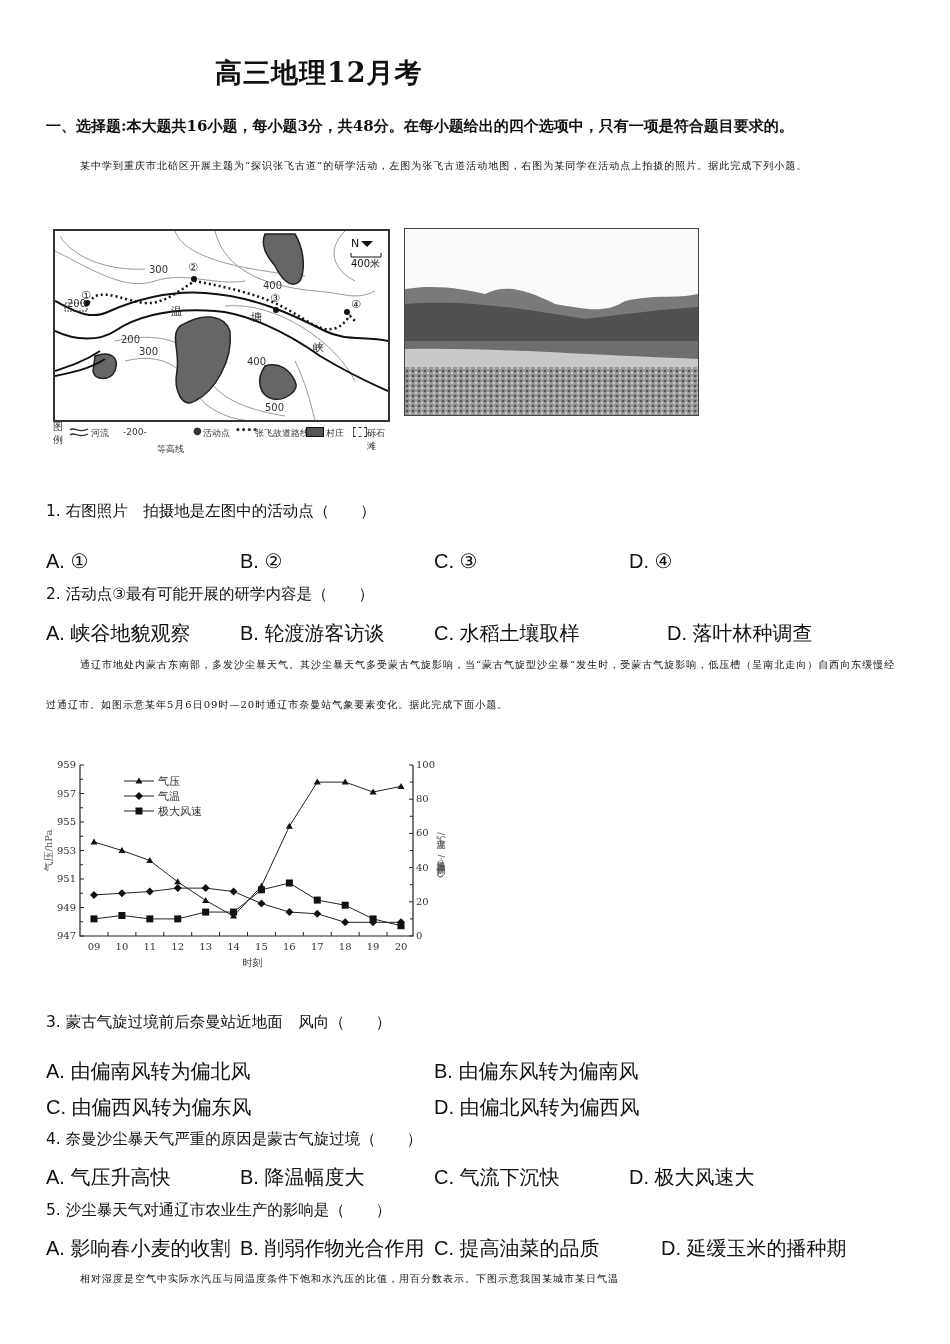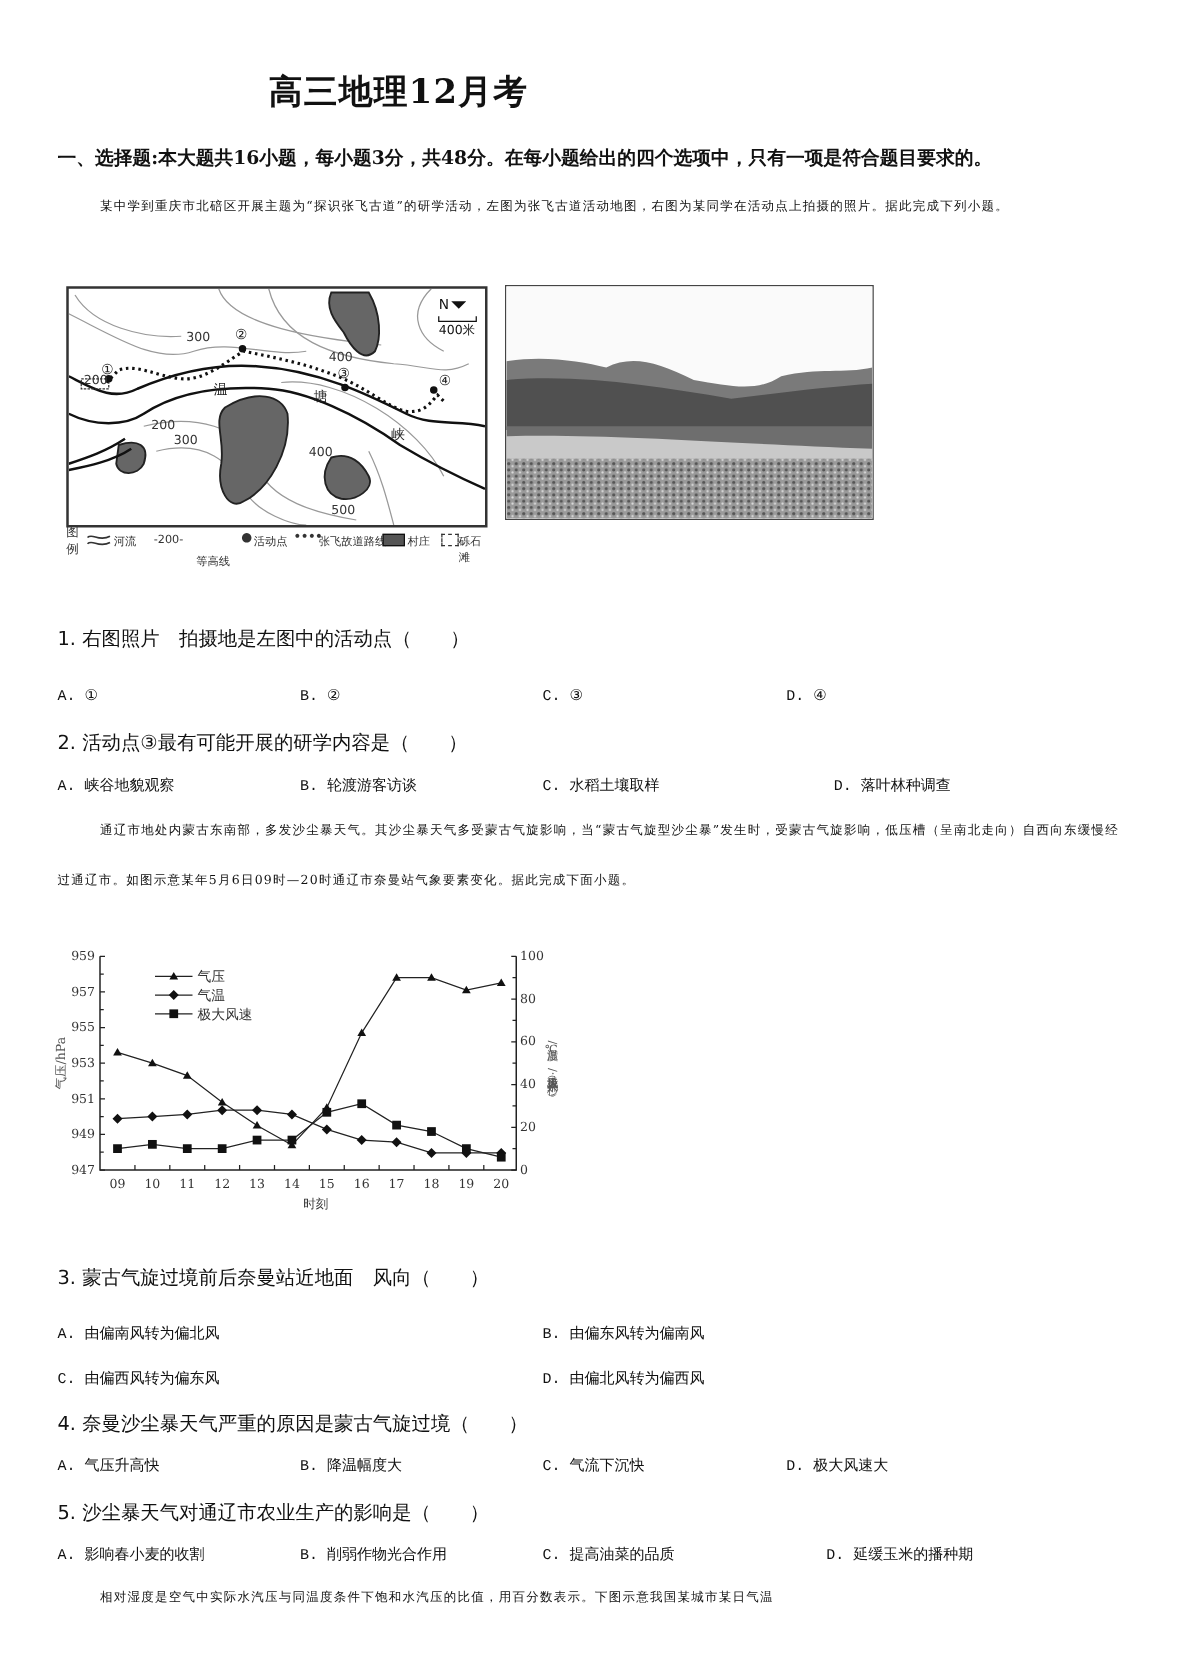--- a/index.html
+++ b/index.html
@@ -3,21 +3,21 @@
 <meta charset="utf-8">
 <style>
   html, body { margin: 0; padding: 0; background: #ffffff; }
   body { width: 950px; height: 1344px; position: relative; overflow: hidden;
          font-family: "DejaVu Serif", "Liberation Serif", serif; color: #111; }
   .abs { position: absolute; }
   .title { left: 215px; top: 55px; font-size: 27px; font-weight: bold; letter-spacing: 1px; }
   .section { left: 46px; top: 112px; width: 860px; font-size: 15px; font-weight: bold; line-height: 29px; }
   .para { left: 46px; width: 860px; font-size: 10px; line-height: 40px; text-indent: 34px; letter-spacing: 1px; }
   .q { left: 46px; font-size: 15.5px; font-family: "DejaVu Sans", "Liberation Sans", sans-serif; }
-  .opt { font-size: 12px; font-family: Liberation Mono, monospace; position: absolute; }
+  .opt { font-size: 20px; font-family: Liberation Sans, sans-serif; position: absolute; }
   .map-box { left: 53px; top: 229px; width: 333px; height: 189px; border: 2px solid #333; background: #fff; overflow: hidden; }
   .photo-box { left: 404px; top: 228px; width: 293px; height: 186px; border: 1px solid #444; overflow: hidden; }
   .legend { left: 53px; top: 420px; width: 340px; height: 28px; font-family: "DejaVu Sans", sans-serif; font-size: 9px; color: #333; }
   .chart { left: 40px; top: 755px; width: 440px; height: 215px; }
 </style>
 </head>
 <body>
 
 <div class="abs title">高三地理12月考</div>
 <div class="abs section">一、选择题:本大题共16小题，每小题3分，共48分。在每小题给出的四个选项中，只有一项是符合题目要求的。</div>

